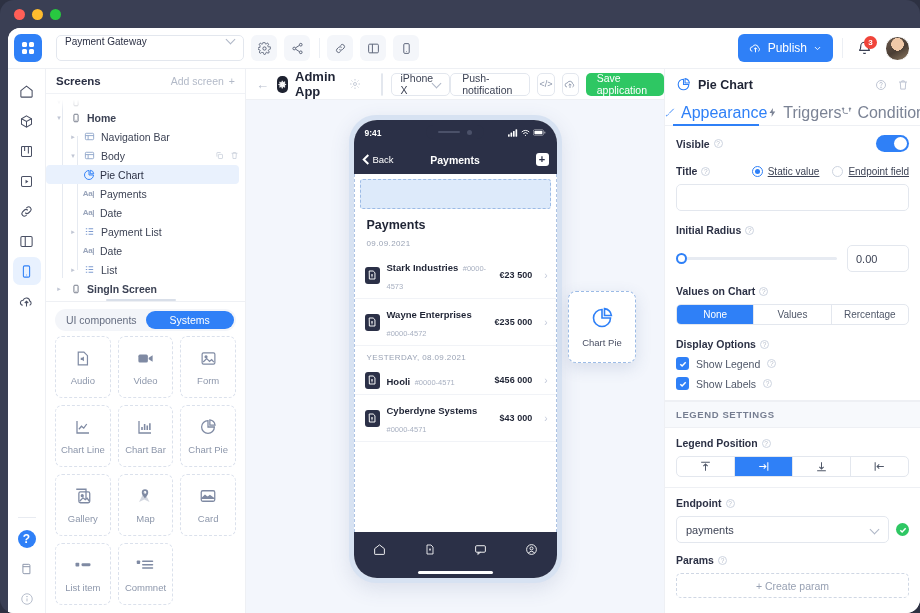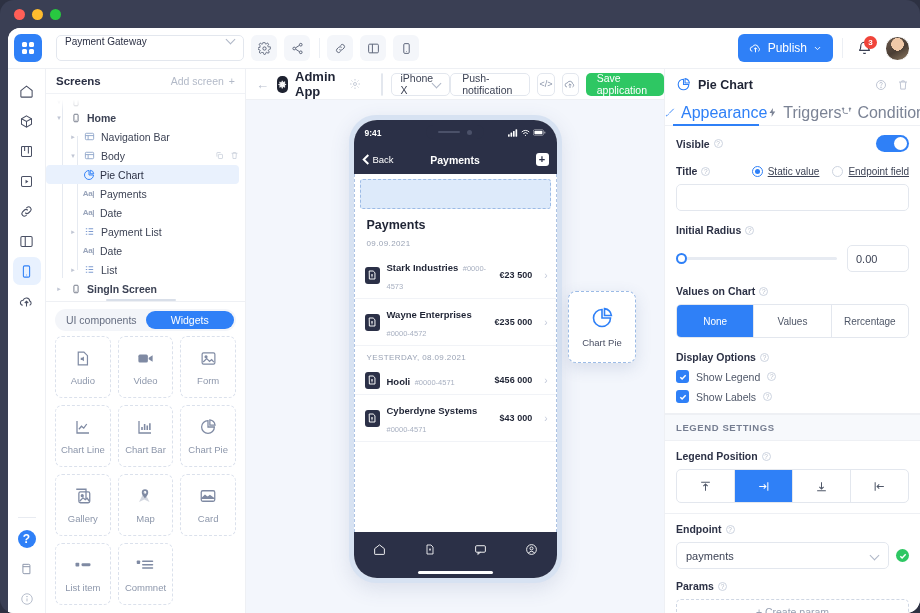--- a/index.html
+++ b/index.html
@@ -271,21 +271,21 @@
     display: flex; align-items: center; padding: 0 9px; font-size: 11px; color: #3d4355; }
   .ifield .lbl { flex: 1; }
 
   .slider-row { margin-top: 9px; display: flex; align-items: center; gap: 10px; }
   .slider { flex: 1; height: 3px; background: #e7ebf2; border-radius: 2px; position: relative; }
   .slider .thumb { position: absolute; left: 0; top: -4px; width: 11px; height: 11px; border-radius: 50%;
     background: #fff; border: 2px solid #2f80f7; }
   .num-box { width: 62px; height: 27px; border: 1px solid #e3e7ee; border-radius: 5px;
     display: flex; align-items: center; padding: 0 8px; font-size: 11px; color: #3d4355; }
 
-  .seg { margin-top: 7px; display: flex; border: 1px solid #e3e7ee; border-radius: 5px; overflow: hidden; height: 34px; }
+  .seg { margin-top: 7px; display: flex; border: 1px solid #e3e7ee; border-radius: 5px; overflow: hidden; height: 21px; }
   .seg .sg { flex: 1; display: flex; align-items: center; justify-content: center; font-size: 10px;
     color: #4f5768; border-left: 1px solid #e3e7ee; }
   .seg .sg:first-child { border-left: none; }
   .seg .sg.active { background: #2f80f7; color: #fff; }
 
   .chk-row { display: flex; align-items: center; gap: 7px; margin-top: 7px; font-size: 10.5px; color: #4f5768; }
   .chk { width: 13px; height: 13px; border-radius: 3px; background: #2f80f7; display: flex;
     align-items: center; justify-content: center; flex: 0 0 13px; }
 
   .shead { background: #f7f9fc; padding: 7px 11px; font-size: 9.5px; font-weight: bold;
@@ -577,21 +577,21 @@
             <span class="tlabel">SingIn Screen</span>
           </div>
 
           <div id="tree-clip-top"></div>
           <div id="tree-scroll"></div>
         </div>
 
         <div id="wtabs-wrap">
           <div id="wtabs">
             <div class="wt">UI components</div>
-            <div class="wt active">Widgets</div>
+            <div class="wt active">Systems</div>
           </div>
         </div>
 
         <div id="wgrid">
           <div class="wcell">
             <span class="wico">
               <svg width="17" height="17" viewBox="0 0 24 24" fill="none" stroke="currentColor" stroke-width="1.7">
                   <path d="M6 3h8l5 5v13H6z"></path>
                   <path d="M9.5 11v3h2l2.5 2v-7l-2.5 2z" fill="currentColor" stroke="none"></path>
                 </svg>

